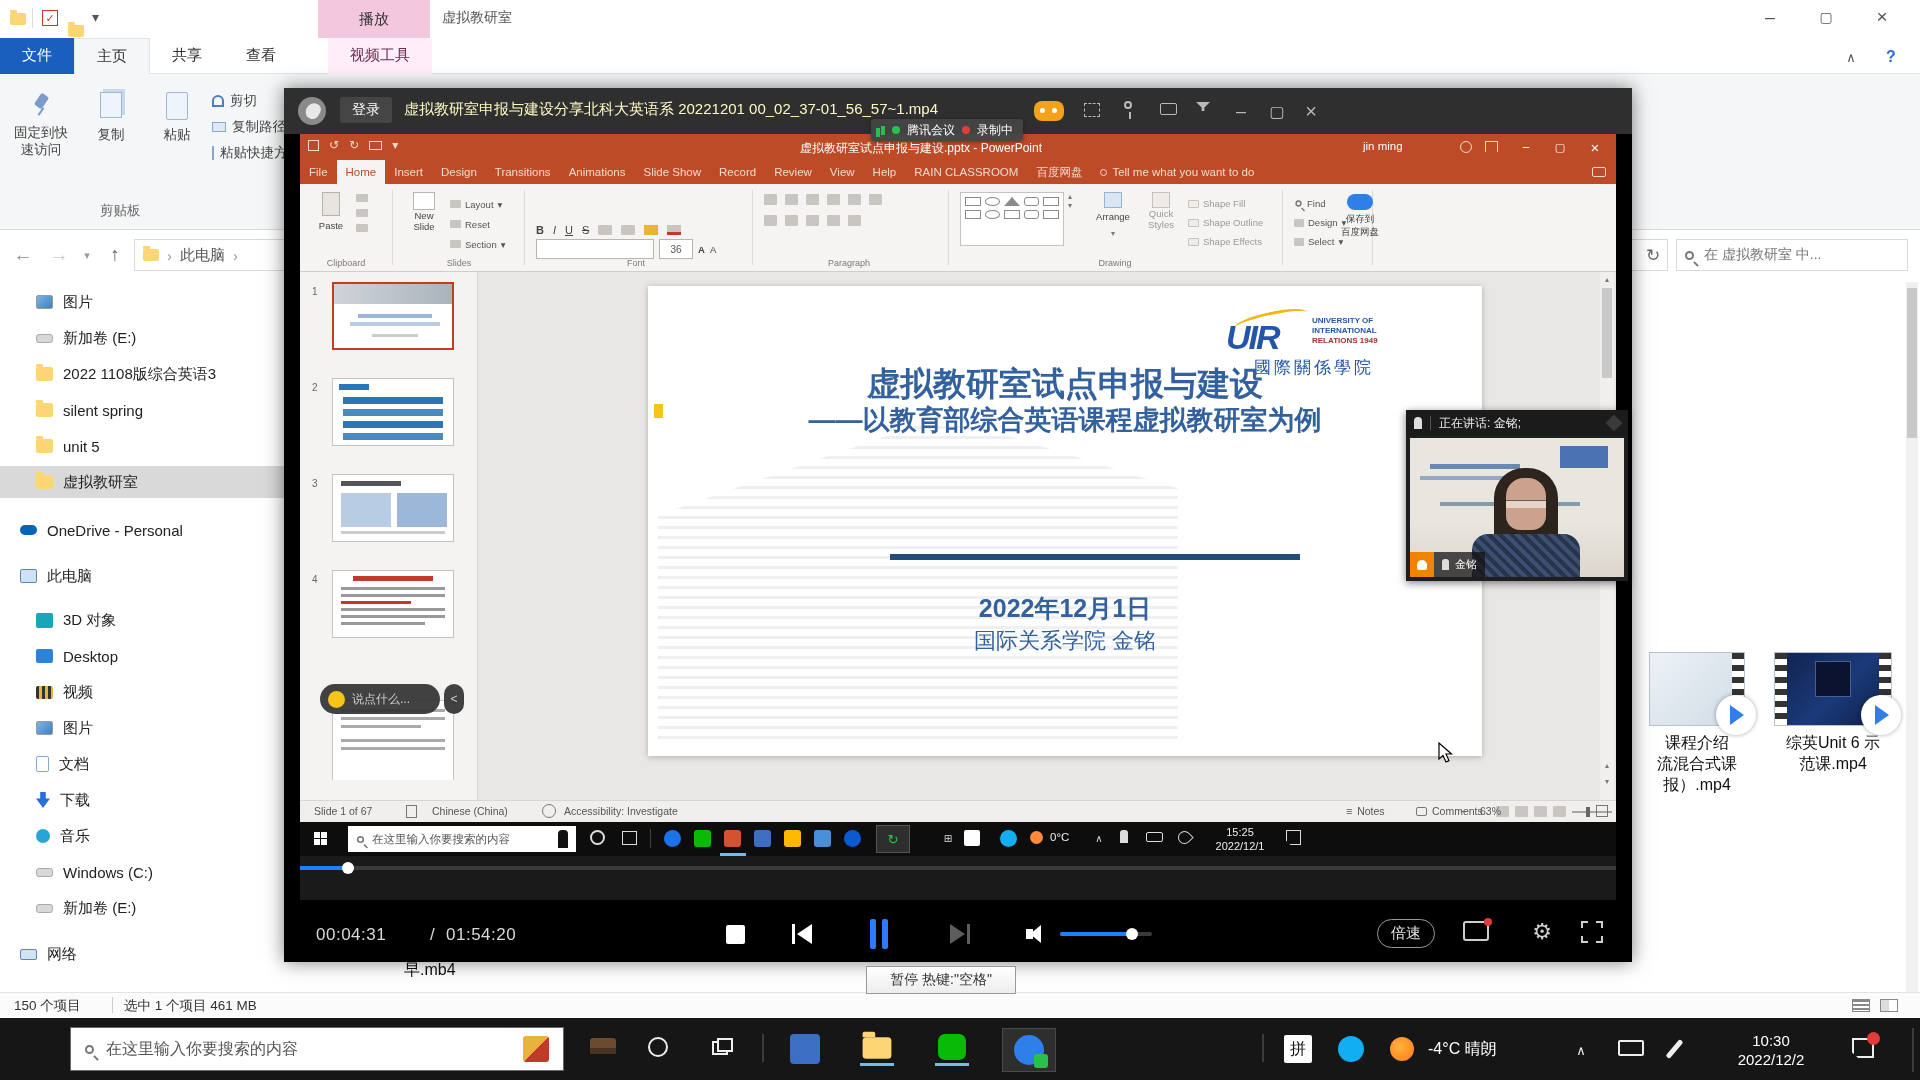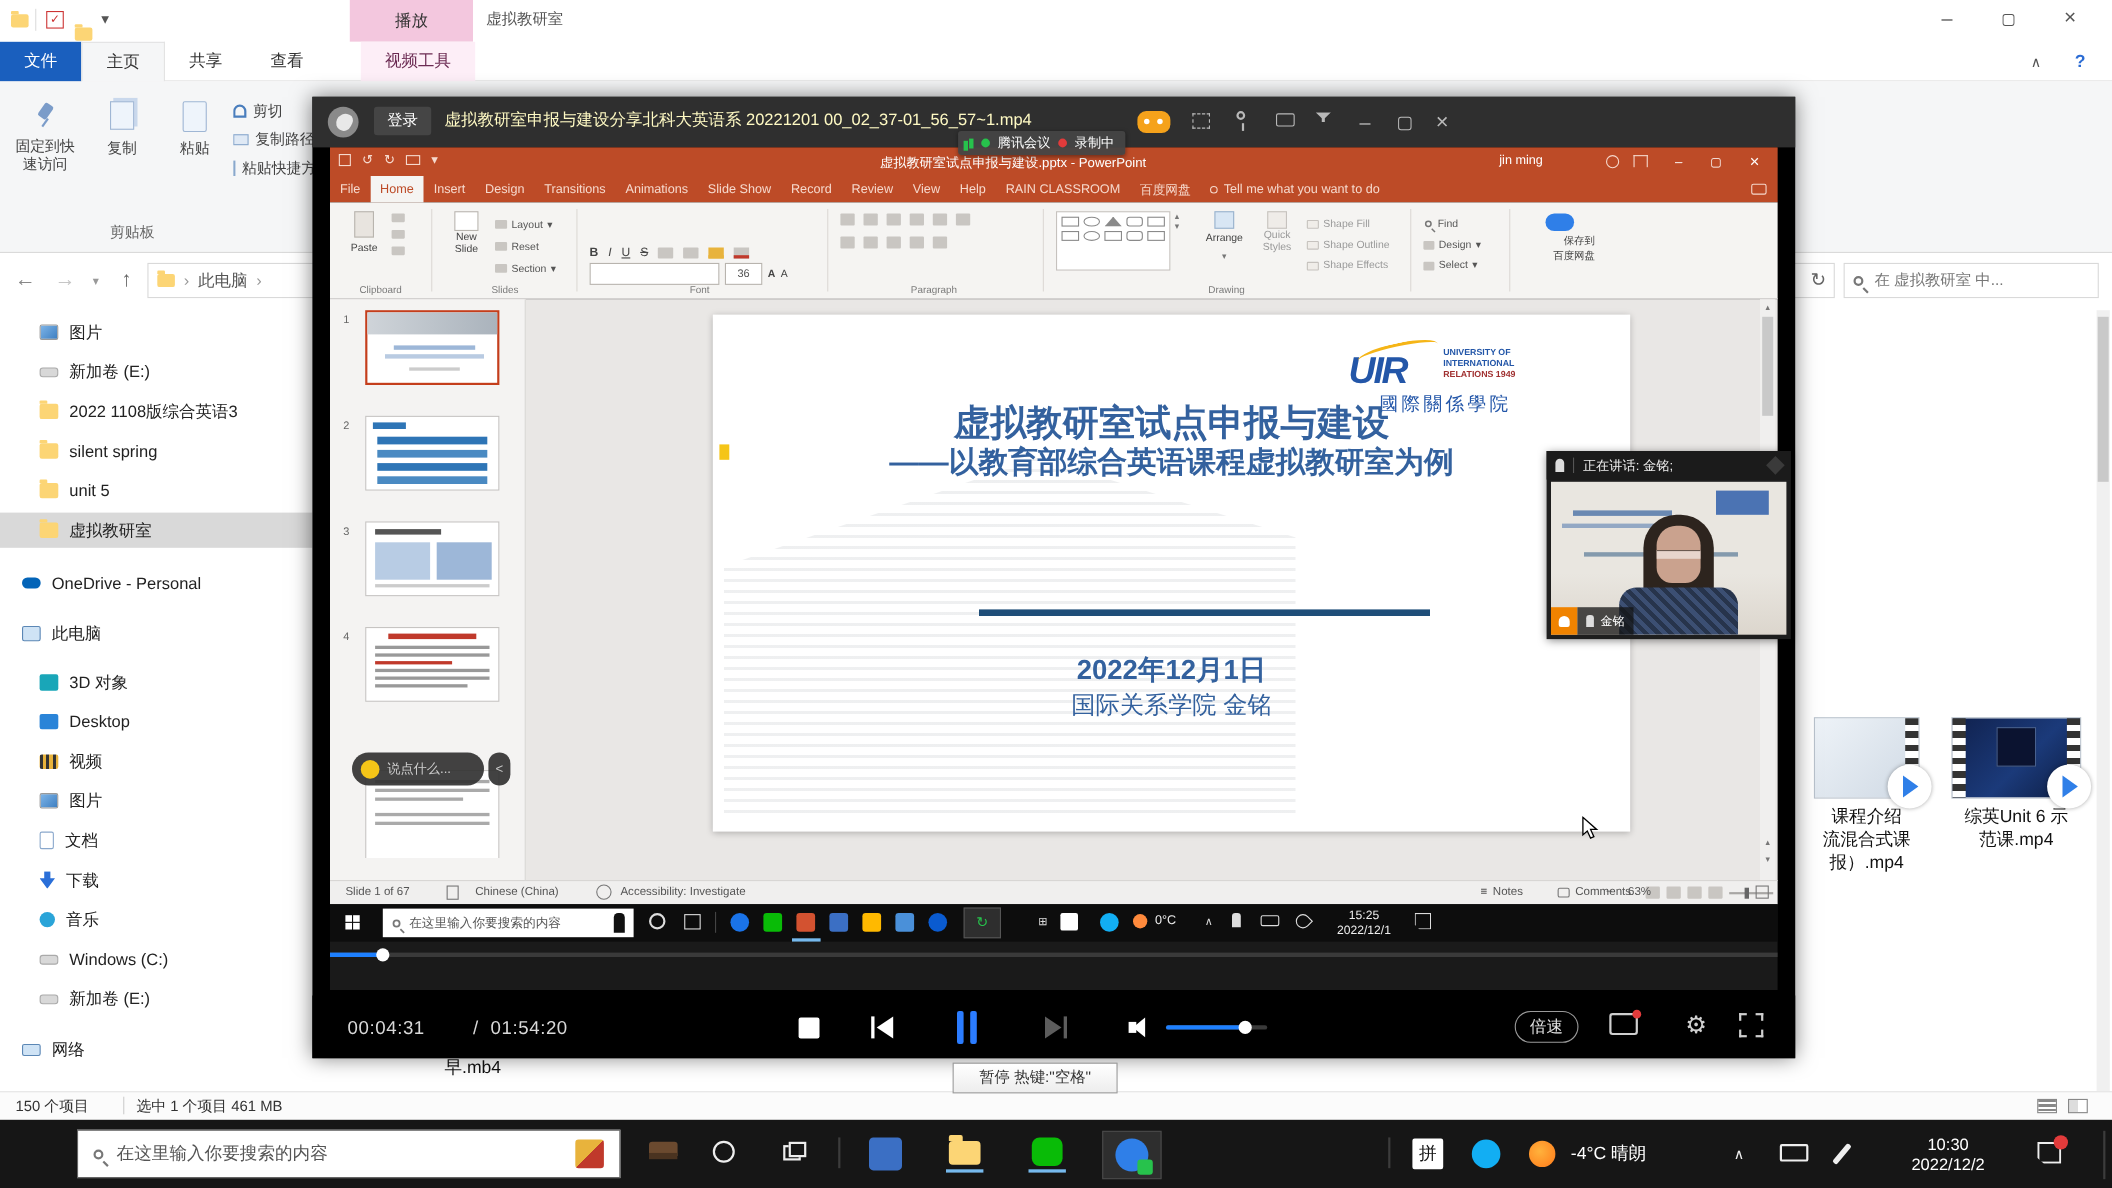--- a/index.html
+++ b/index.html
@@ -480,21 +480,21 @@
               <span>Design</span>
               <span>▾</span>
             </div>
           <div class="row" style="gap:4px;height:19px;">
               <i class="mini" style="width:10px;height:8px;"></i>
               <span>Select</span>
               <span>▾</span>
             </div>
         </div>
         <div class="vsep" style="left:1072px;"></div>
-        <div class="abs" style="left:1086px;top:10px;width:64px;text-align:right;">
+        <div class="abs" style="left:1028px;top:10px;width:64px;text-align:center;">
           <i style="width:26px;height:16px;background:#2f7fe8;border-radius:8px;margin:0 auto;"></i>
           <div class="rb-txt" style="margin-top:3px;">保存到</div>
           <div class="rb-txt">百度网盘</div>
         </div>
       </div>
 
       <div class="abs ppt-main">
 
         <div class="abs thumb-panel">
           <span class="tno" style="top:14px;">1</span>

